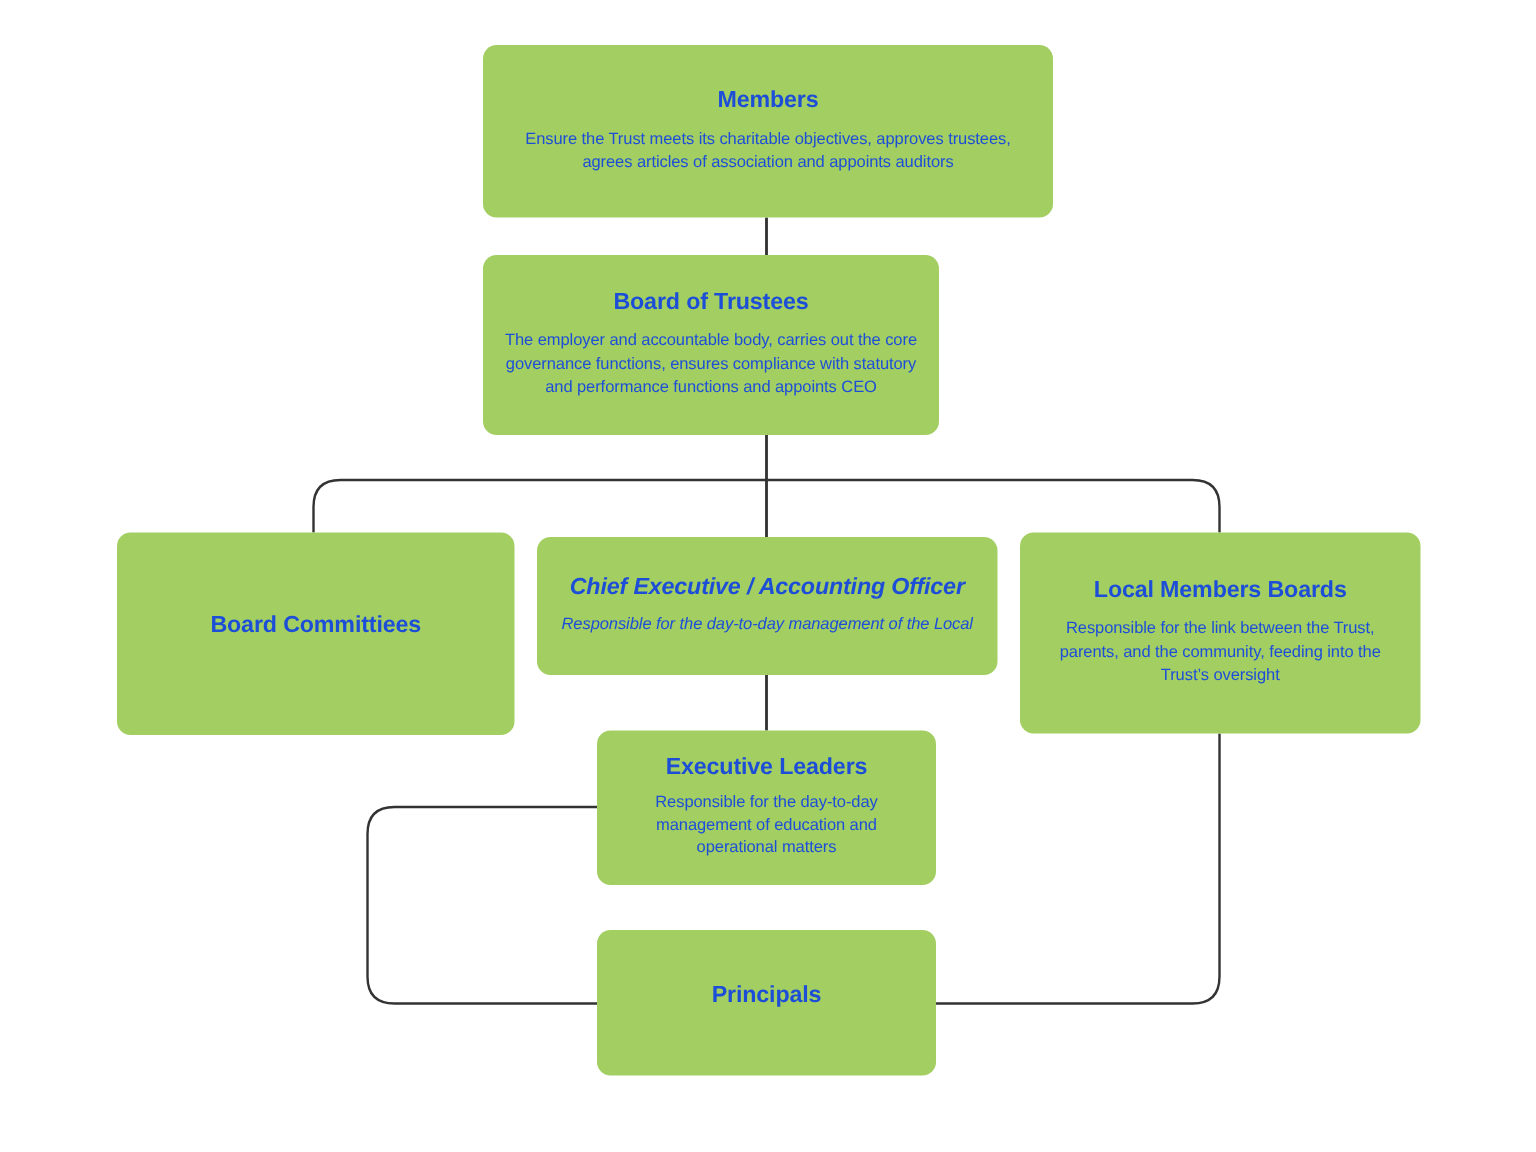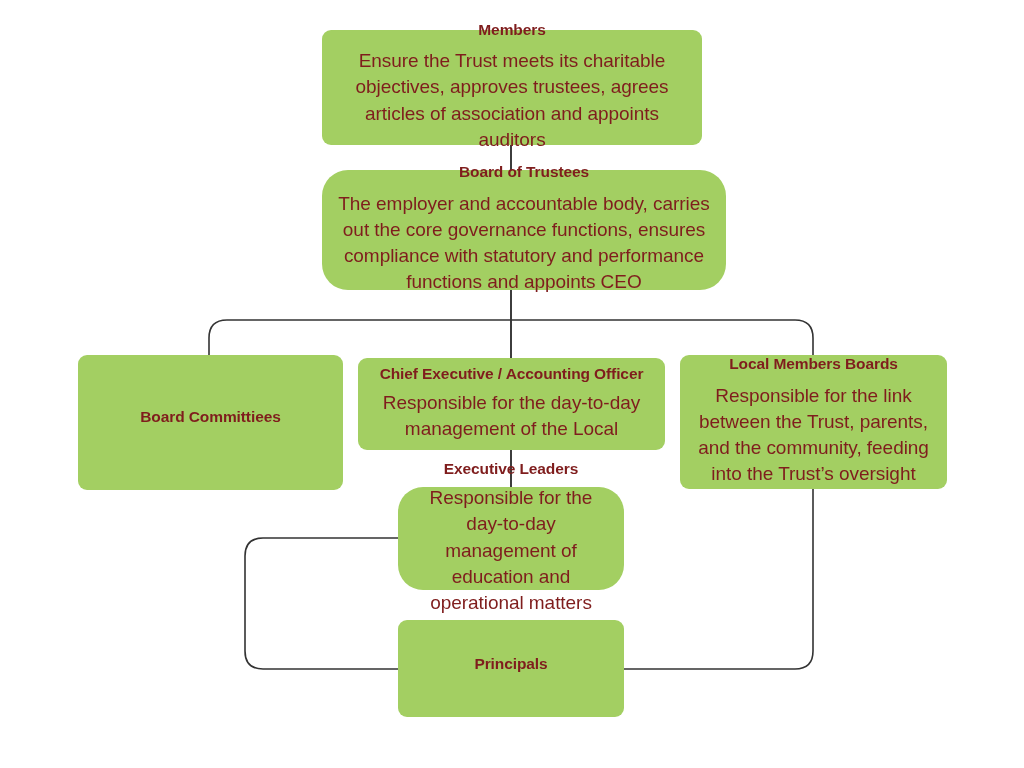--- a/index.html
+++ b/index.html
@@ -25,48 +25,48 @@
     top: 0;
     width: 1024px;
     height: 768px;
     pointer-events: none;
   }
   .node {
     position: absolute;
     box-sizing: border-box;
     background: #a3cf62;
     border-radius: 9px;
-    color: #7f1d1d;
+    color: #1d4ed8;
     text-align: center;
     padding: 12px 14px 14px 14px;
     display: flex;
     flex-direction: column;
     align-items: center;
     justify-content: center;
   }
   .node-title {
     font-size: 15.5px;
     font-weight: bold;
     line-height: 1.25;
     letter-spacing: -0.1px;
     margin-bottom: 9px;
   }
   .node-desc {
-    font-size: 19px;
+    font-size: 11px;
     font-weight: normal;
     line-height: 1.38;
     letter-spacing: -0.05px;
   }
   
   #node-members        { left: 322px; top: 30px;  width: 380px; height: 115px; }
-  #node-board          { left: 322px; top: 170px; width: 404px; height: 120px; border-radius: 26px; }
+  #node-board          { left: 322px; top: 170px; width: 304px; height: 120px; }
   #node-committees     { left: 78px;  top: 355px; width: 265px; height: 135px; gap: 40px; }
-  #node-ceo            { left: 358px; top: 358px; width: 307px; height: 92px; }
+  #node-ceo            { left: 358px; top: 358px; width: 307px; height: 92px; font-style: italic; }
   #node-labs           { left: 680px; top: 355px; width: 267px; height: 134px; }
-  #node-execleaders    { left: 398px; top: 487px; width: 226px; height: 103px; border-radius: 25px; }
+  #node-execleaders    { left: 398px; top: 487px; width: 226px; height: 103px; }
   #node-principals     { left: 398px; top: 620px; width: 226px; height: 97px; }
   #node-ceo .node-title     { margin-bottom: 7px; }
   #node-execleaders .node-title { margin-bottom: 7px; }
   #node-principals .node-title  { margin-bottom: 7px; }
 </style>
 </head>
 <body>
 
 <div id="chart-root">
 

